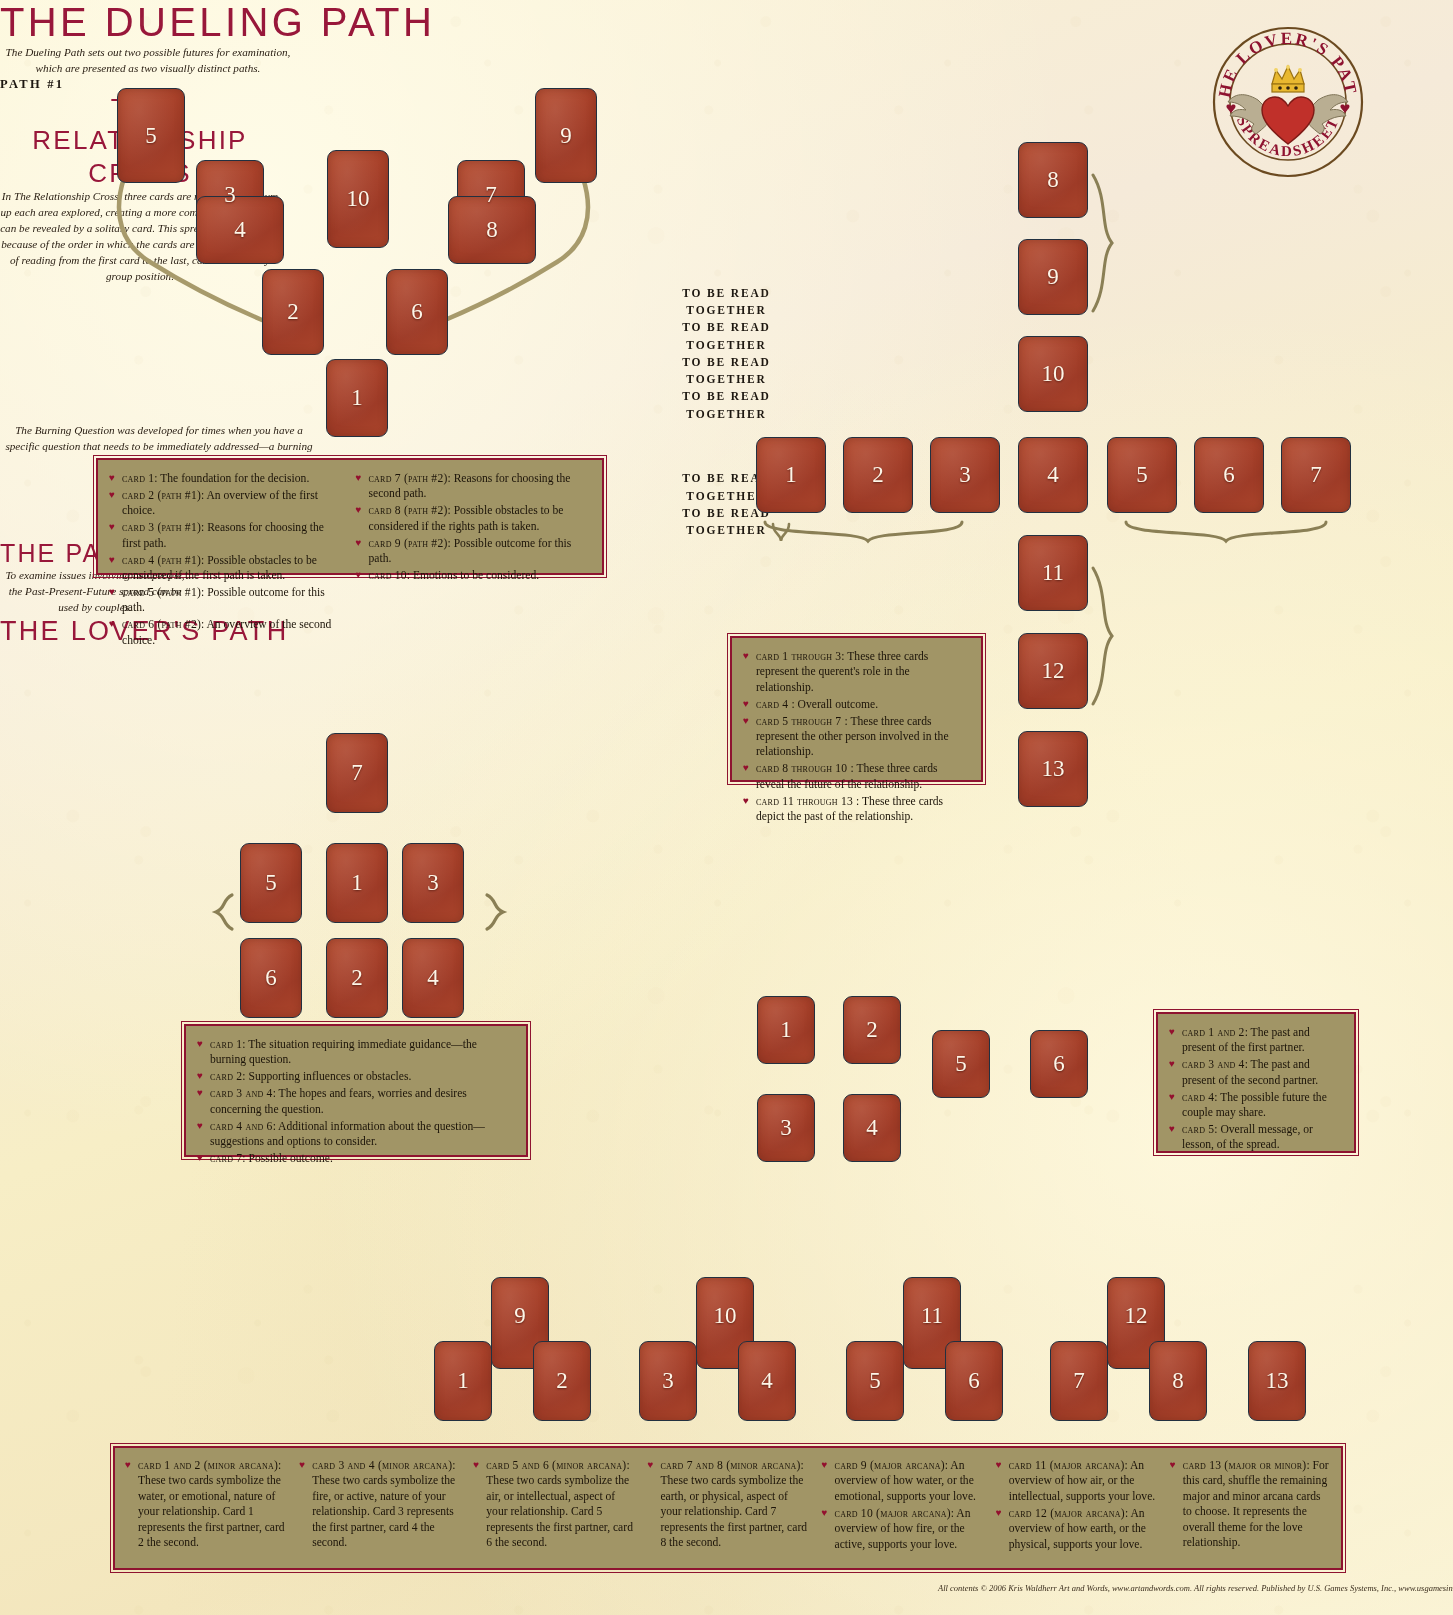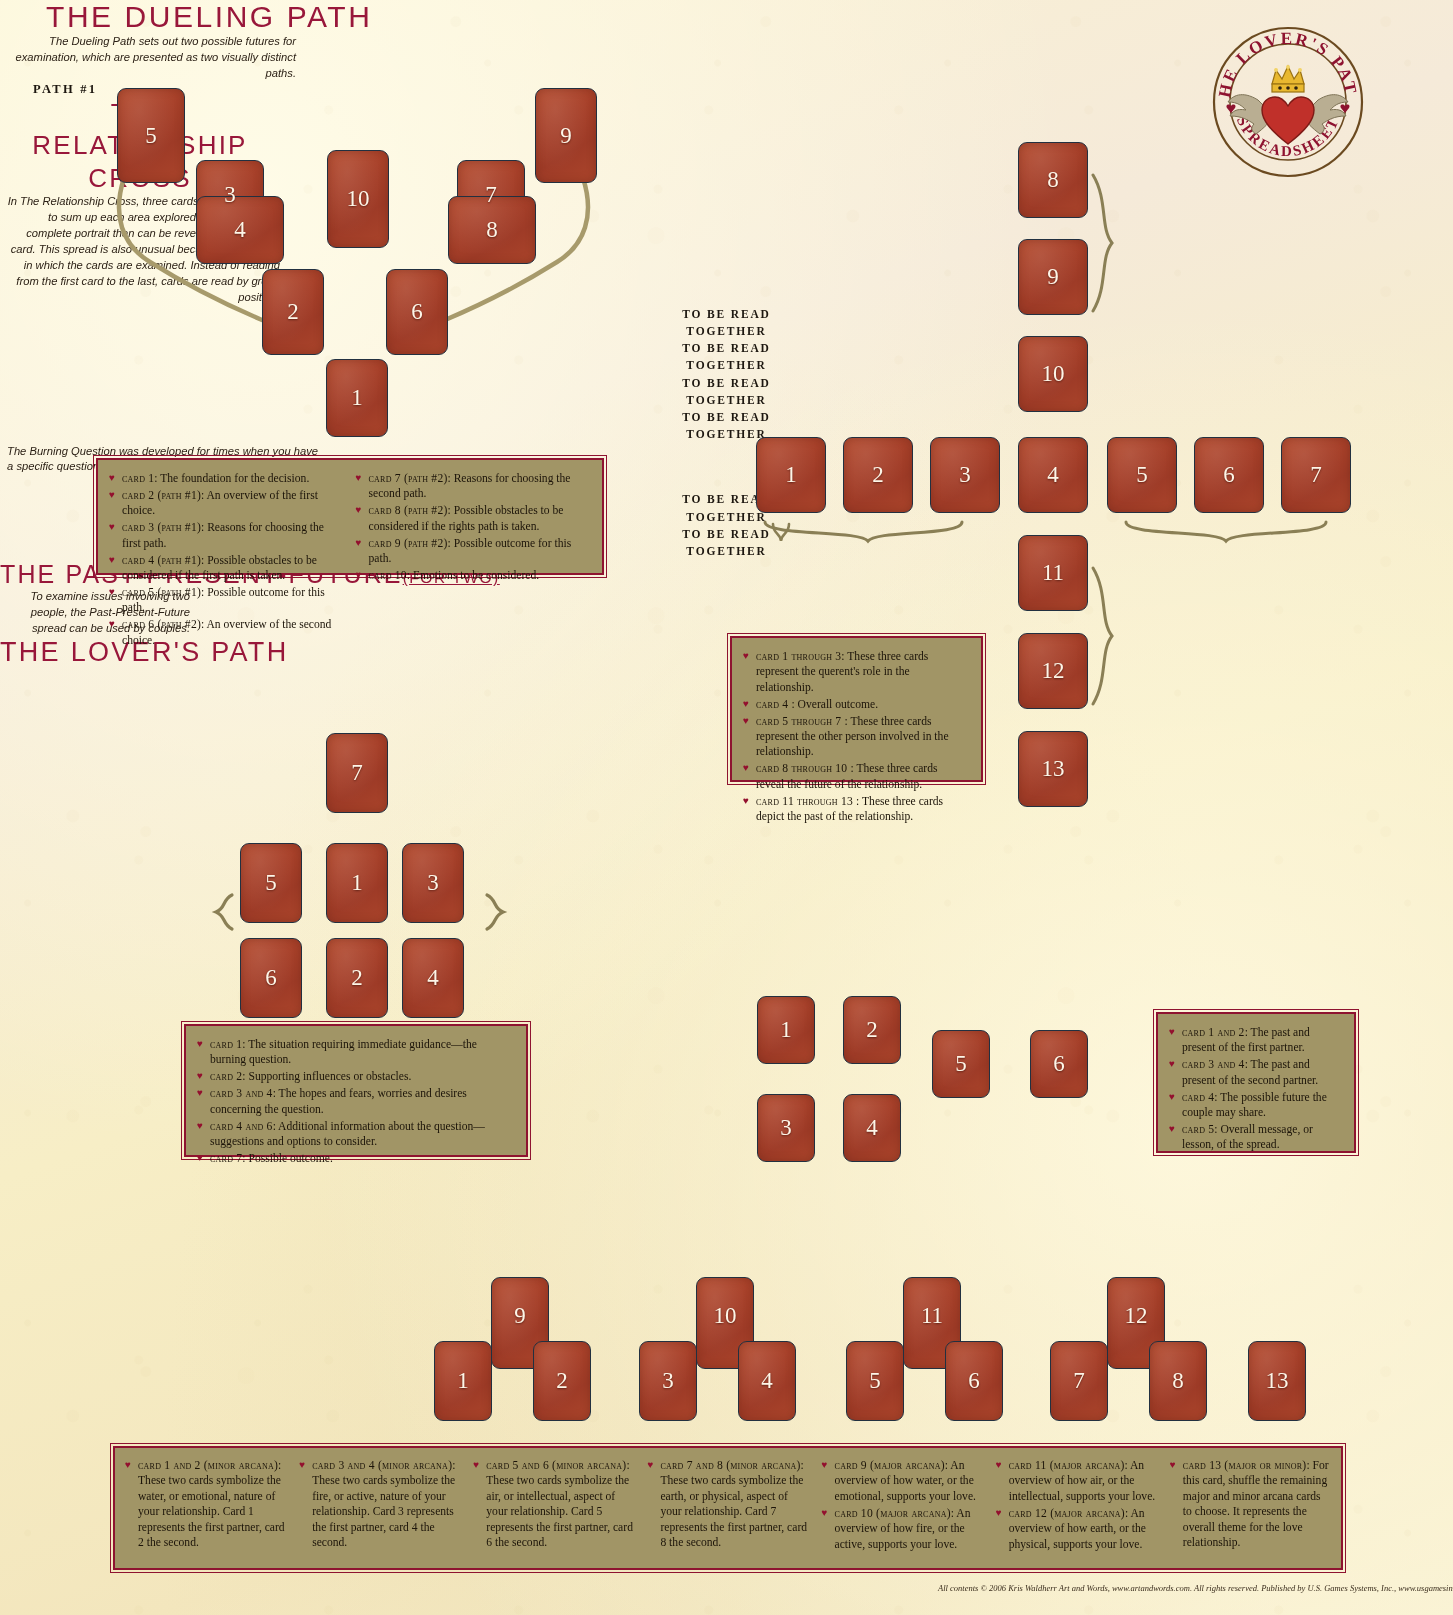--- a/index.html
+++ b/index.html
@@ -31,26 +31,26 @@
   
   .sec-title{
     color:#98173a;
     font-family:"Liberation Sans", sans-serif;
     font-weight:400;
     letter-spacing:.085em;
     white-space:nowrap;
   }
   .sec-title .small{ font-size:.62em; letter-spacing:.10em;text-decoration:underline; }
   .sec-desc{
-    font-family:Liberation Sans, sans-serif;
+    font-family:Liberation Serif, serif;
     font-style:italic;
     color:#2c2116;
     font-size:11.2px;
     line-height:1.42;
-    text-align:right;
+    text-align:center;
   }
   .read-label{
     font-family:"Liberation Serif", serif;
     font-variant:small-caps;
     font-weight:700;
     font-size:11.5px;
     letter-spacing:.16em;
     color:#1d1710;
     line-height:1.5;
     text-align:center;
@@ -192,21 +192,21 @@
         <circle cx="72" cy="66" r="1.8" fill="#2c2010"></circle>
         <circle cx="80" cy="66" r="1.8" fill="#2c2010"></circle>
         <circle cx="88" cy="66" r="1.8" fill="#2c2010"></circle>
       </g>
 
       <path d="M80,122 C62,108 54,98 54,88 C54,80 60,75 67,75 C73,75 77,79 80,84
                C83,79 87,75 93,75 C100,75 106,80 106,88 C106,98 98,108 80,122 Z" fill="#c0302a" stroke="#7d1a16" stroke-width="1.4"></path>
     </svg>
   </div>
 
-  <div class="sec-title" style="left:212px; top:48px; font-size:30px;margin-left:46px;">THE DUELING PATH</div>
+  <div class="sec-title" style="left:212px; top:48px; font-size:40px;">THE DUELING PATH</div>
   <div class="sec-desc" style="left:212px; top:88px; width:296px;">The Dueling Path sets out two possible futures for examination, which are presented as two visually distinct paths.</div>
 
   <div class="card" style="left:117px; top:88px;  width:68px; height:95px;">
       <span>5</span>
     </div>
   <div class="card" style="left:196px; top:160px; width:68px; height:95px;">
       <span style="margin-top:-26px">3</span>
     </div>
   <div class="card" style="left:196px; top:196px; width:88px; height:68px;">
       <span>4</span>
@@ -226,21 +226,21 @@
   <div class="card" style="left:262px; top:269px; width:62px; height:86px;">
       <span>2</span>
     </div>
   <div class="card" style="left:386px; top:269px; width:62px; height:86px;">
       <span>6</span>
     </div>
   <div class="card" style="left:326px; top:359px; width:62px; height:78px;">
       <span>1</span>
     </div>
 
-  <div class="path-label" style="left:96px; top:266px;padding-left:33px;">PATH #1</div>
+  <div class="path-label" style="left:96px; top:266px;">PATH #1</div>
 
   <div class="legend" style="left:96px; top:458px; width:508px; height:117px;">
     <div class="col">
       <ul>
         <li><span class="hrt">♥</span><b>card 1</b><span>: The foundation for the decision.</span></li>
         <li><span class="hrt">♥</span><b>card 2 (path #1)</b><span>: An overview of the first choice.</span></li>
         <li><span class="hrt">♥</span><b>card 3 (path #1)</b><span>: Reasons for choosing the first path.</span></li>
         <li><span class="hrt">♥</span><b>card 4 (path #1)</b><span>: Possible obstacles to be considered if the first path is taken.</span></li>
         <li><span class="hrt">♥</span><b>card 5 (path #1)</b><span>: Possible outcome for this path.</span></li>
         <li><span class="hrt">♥</span><b>card 6 (path #2)</b><span>: An overview of the second choice.</span></li>

